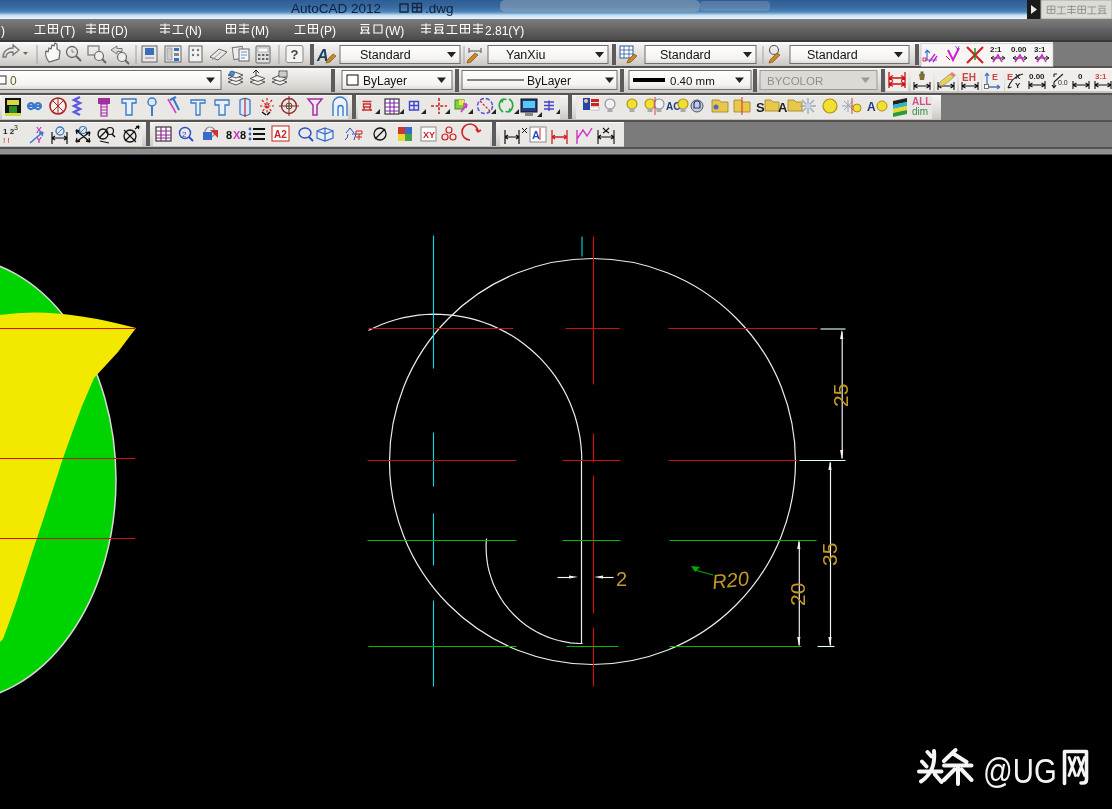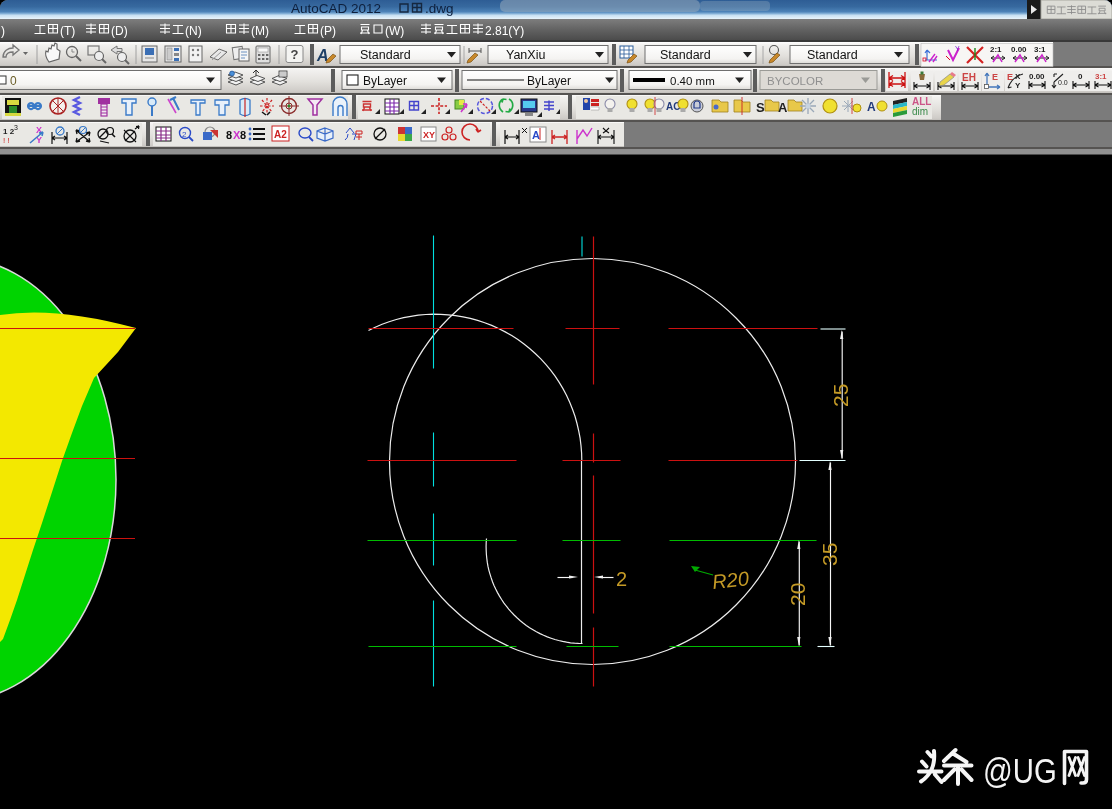--- a/index.html
+++ b/index.html
@@ -1,16 +1,16 @@
 <!DOCTYPE html>
 <html><head>
 <meta charset="utf-8">
 <style>
 html,body{margin:0;padding:0;background:#000;}
-#pg{width:1112px;height:809px;position:relative;overflow:hidden;font-family:"Liberation Sans",sans-serif;border-radius:8px;}
+#pg{width:1112px;height:809px;position:relative;overflow:hidden;font-family:"Liberation Sans",sans-serif;}
 svg text{font-family:"Liberation Sans",sans-serif;}
 </style>
 </head>
 <body>
 <div id="pg">
 <svg width="1112" height="809" viewBox="0 0 1112 809" xmlns="http://www.w3.org/2000/svg">
 <defs>
   <linearGradient id="tbarG" x1="0" y1="0" x2="0" y2="1">
     <stop offset="0" stop-color="#2e5d95"></stop>
           <stop offset="0.35" stop-color="#37699f"></stop>

